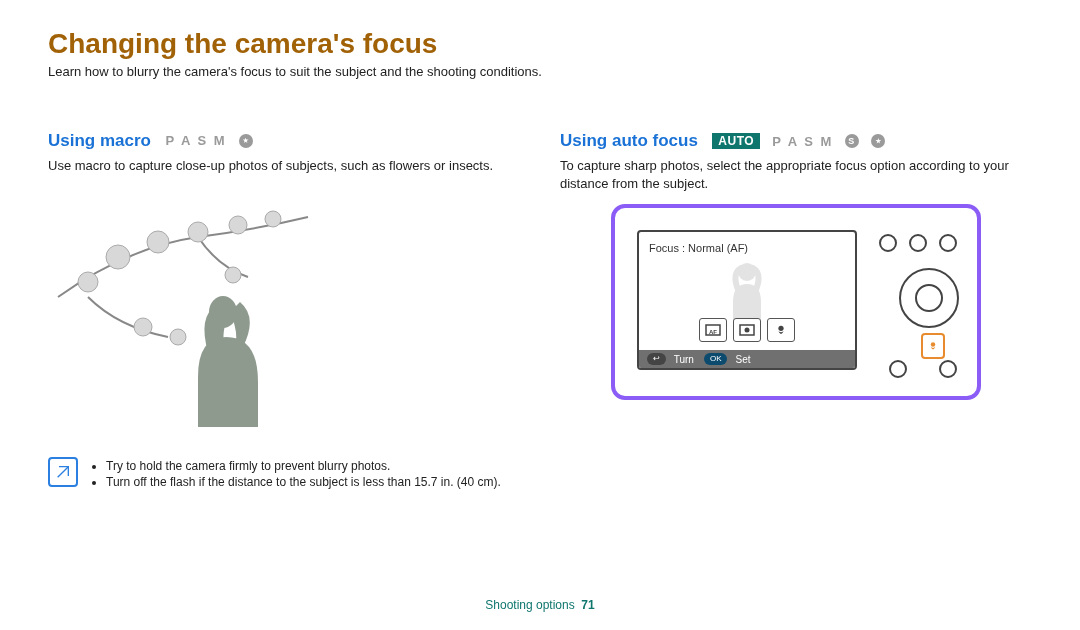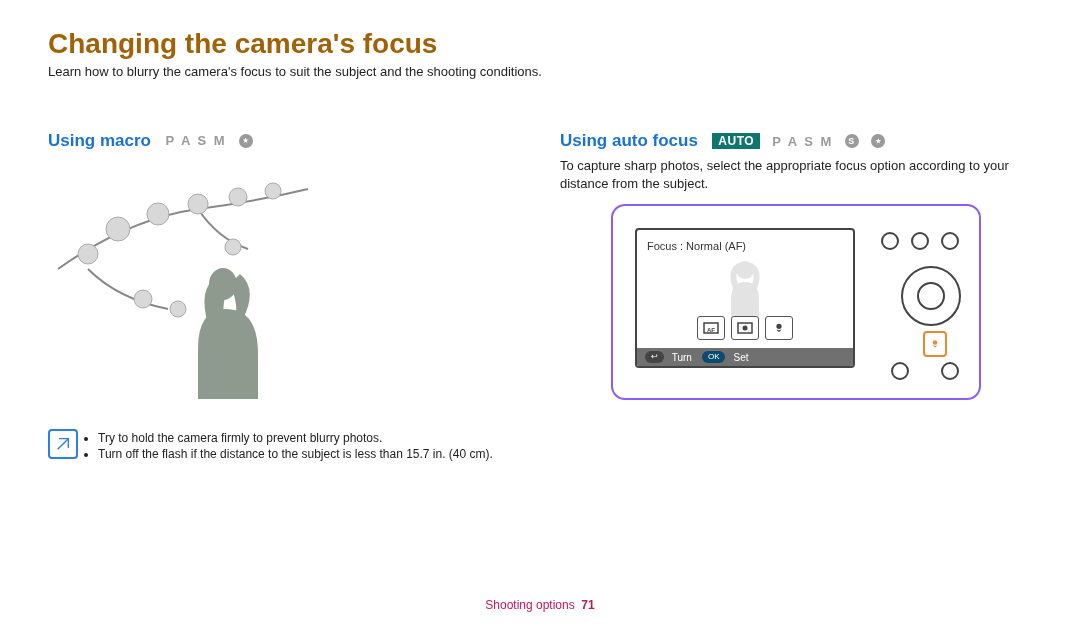--- a/index.html
+++ b/index.html
@@ -54,35 +54,35 @@
   .body-text{font-size:13px;margin:0 0 12px 0;line-height:1.35;}
   .step{font-size:14px;margin:16px 0 14px 0;}
   .step-num{color:#1a72d6;font-style:italic;font-weight:700;font-size:17px;margin-right:6px;font-family:Georgia,"Times New Roman",serif;}
   .macro-icon{
     display:inline-flex;width:14px;height:14px;vertical-align:-2px;
   }
   
   .illus{width:100%;height:250px;position:relative;margin-top:8px;}
   
   .note{
-    display:flex;gap:4px;margin-top:20px;
+    display:flex;gap:12px;margin-top:20px;
     font-size:12px;align-items:flex-start;
   }
   .note-icon{
     width:26px;height:26px;border:2px solid #2a7fe0;border-radius:4px;
     display:flex;align-items:center;justify-content:center;flex:none;
     color:#2a7fe0;
   }
   .note-icon svg{width:16px;height:16px;}
   .note ul{margin:0;padding-left:16px;}
   .note li{margin:2px 0;}
   
   .cam-wrap{display:flex;justify-content:center;}
   .camera{
-    width:370px;height:196px;border:2px solid #8b5cf6;border-radius:14px;
+    width:370px;height:196px;border:4px solid #8b5cf6;border-radius:14px;
     position:relative;background:#fff;box-sizing:border-box;
   }
   .screen{
     position:absolute;left:22px;top:22px;width:220px;height:140px;
     border:2px solid #444;border-radius:4px;background:#fff;
     box-sizing:border-box;overflow:hidden;
   }
   .screen-label{
     position:absolute;left:10px;top:10px;font-size:11px;color:#333;
   }
@@ -122,40 +122,41 @@
   }
   .dpad::after{content:"";position:absolute;inset:14px;border:2px solid #444;border-radius:50%;}
   .highlight-btn{
     position:absolute;right:32px;top:125px;width:20px;height:22px;
     border:2px solid #e88b2f;border-radius:4px;
     display:flex;align-items:center;justify-content:center;
   }
   
   .footer{
     position:absolute;left:0;right:0;bottom:18px;text-align:center;
-    font-size:12px;color:#be185d;
+    font-size:12px;color:#0f766e;
   }
   .footer .pg{font-weight:700;}
 </style>
 </head>
 <body>
 
 <h1 class="page-title">Changing the camera's focus</h1>
 <p class="page-intro">Learn how to blurry the camera's focus to suit the subject and the shooting conditions.</p>
 
 <div class="cols">
 
   <div class="col">
     <div class="section-head">
       <span class="section-heading">Using macro</span>
       <span class="mode-glyphs">
         <span>P A S M</span>
         <span class="mode-dot"></span>
       </span>
     </div>
+    <p class="body-text">Use macro to capture close-up photos of subjects, such as flowers or insects.</p>
 
     <div class="illus">
       <svg viewBox="0 0 300 250" width="300" height="250">
 
         <g stroke="#888" stroke-width="2" fill="none">
           <path d="M10 110 Q80 60 150 50 Q210 42 260 30"></path>
           <path d="M40 110 Q70 140 120 150"></path>
           <path d="M150 50 Q170 80 200 90"></path>
         </g>
         <g fill="#d8d8d8" stroke="#aaa" stroke-width="1">

